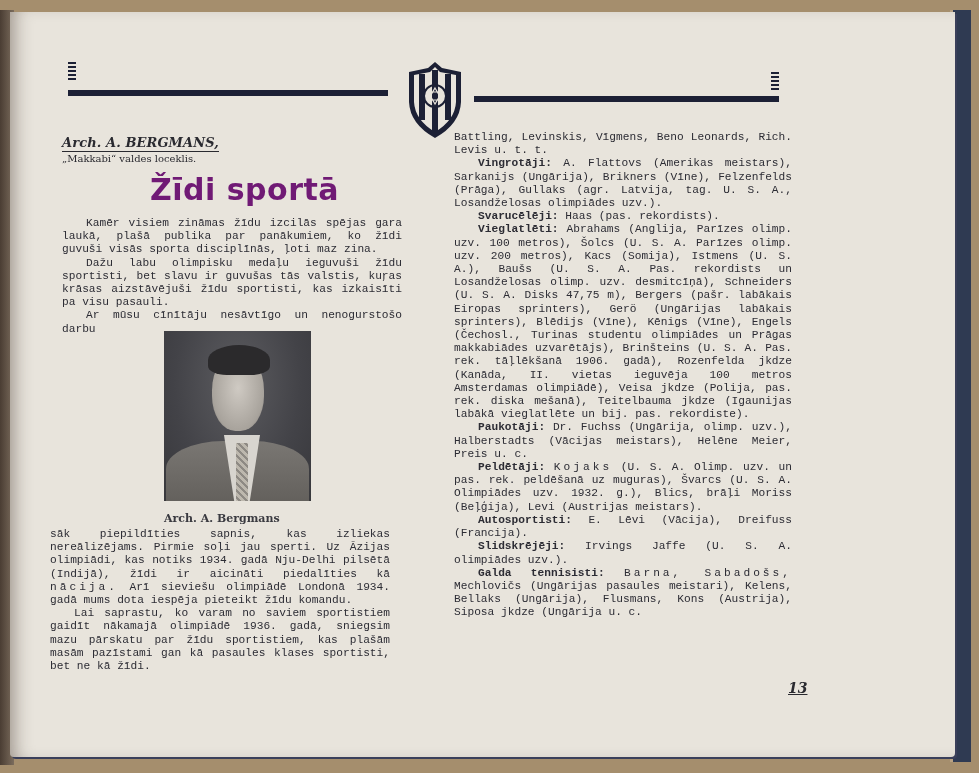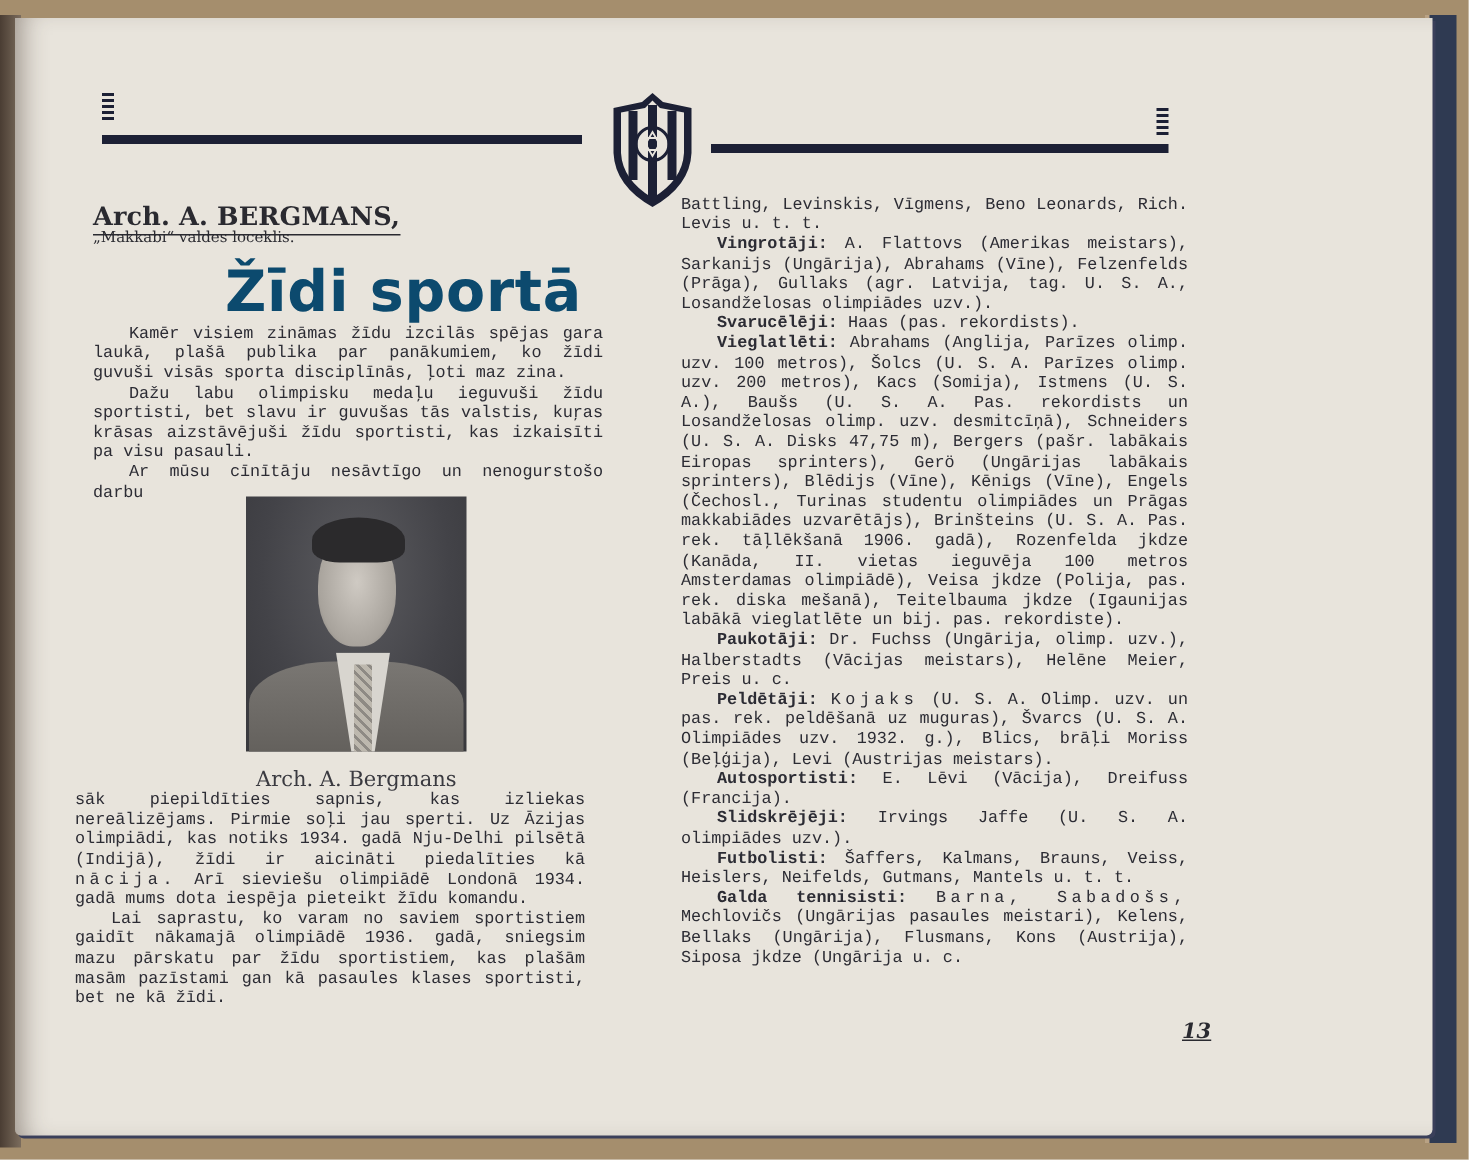--- a/index.html
+++ b/index.html
@@ -24,28 +24,28 @@
       border-radius: 0 0 4px 4px;
       box-shadow: inset 14px 0 18px -10px rgba(60,45,35,0.45), 2px 2px 0 #3a3f5a;
       color: #2a2a30;
     }
     
     .hdr-bars { position: absolute; width: 8px; }
     .hdr-bars span { display:block; height: 2px; background:#1c2035; margin-bottom: 2px; }
     .hdr-line { position: absolute; height: 6px; background: #1c2035; }
     .emblem { position: absolute; left: 395px; top: 48px; width: 60px; height: 80px; }
     .author {
-      position: absolute; left: 52px; top: 123px; font-size: 17px; font-weight: bold;
-      border-bottom: 1.5px solid #2a2a30; padding-bottom: 1px; letter-spacing: 0.1px;
+      position: absolute; left: 52px; top: 123px; font-size: 13px; font-weight: bold;
+      border-bottom: 1.5px solid #2a2a30; padding-bottom: 1px; letter-spacing: 0.1px; font-style: italic;
     }
     .author-role { position: absolute; left: 52px; top: 141px; font-size: 10px; }
     .title {
-      position: absolute; left: 140px; top: 160px; font-size: 38px; font-weight: bold;
+      position: absolute; left: 140px; top: 160px; font-size: 30px; font-weight: bold;
       font-family: "DejaVu Sans", "Liberation Sans", sans-serif; letter-spacing: 0.5px;
-      color: #0c4a6e;
+      color: #701a75;
     }
     .col {
       position: absolute; font-size: 11.2px; line-height: 13.2px; text-align: justify;
       color: #2c2c34;
     }
     .col p { margin: 0; font-family: Liberation Mono, monospace; }
     .col .ind { text-indent: 24px; }
     .col .hd { font-weight: bold; }
     .col .sp { letter-spacing: 3px; }
     .photo {
@@ -69,22 +69,22 @@
     }
     .photo .shirt {
       position: absolute; left: 60px; top: 104px; width: 36px; height: 70px;
       background: #d8d5cf; clip-path: polygon(0 0,100% 0,70% 100%,30% 100%);
     }
     .photo .tie {
       position: absolute; left: 72px; top: 112px; width: 12px; height: 60px;
       background: repeating-linear-gradient(45deg,#bdb8ae 0 3px,#8e8a84 3px 5px);
     }
     .photo-caption {
-      position: absolute; left: 154px; top: 500px; width: 147px; text-align: center;
-      font-size: 14px; color: #3a3a40;
+      position: absolute; left: 154px; top: 500px; width: 147px; 
+      font-size: 11px; color: #3a3a40; font-weight: bold;
     }
     .page-num {
       position: absolute; left: 778px; top: 668px; font-size: 14px; font-style: italic; font-weight: bold; text-decoration: underline;
     }
   </style>
 </head>
 <body>
 
 <div class="binding-left"></div>
 <div class="cover-right"></div>
@@ -140,25 +140,24 @@
   <div class="col" style="left:40px; top:516px; width:340px;">
     <p>
       <span>sāk piepildīties sapnis, kas izliekas nereālizējams. Pirmie soļi jau sperti. Uz Āzijas olimpiādi, kas notiks 1934. gadā Nju-Delhi pilsētā (Indijā), žīdi ir aicināti piedalīties kā</span>
       <span class="sp">nācija.</span><span> Arī sieviešu olimpiādē Londonā 1934. gadā mums dota iespēja pieteikt žīdu komandu.</span>
     </p>
     <p class="ind">Lai saprastu, ko varam no saviem sportistiem gaidīt nākamajā olimpiādē 1936. gadā, sniegsim mazu pārskatu par žīdu sportistiem, kas plašām masām pazīstami gan kā pasaules klases sportisti, bet ne kā žīdi.</p>
   </div>
 
   <div class="col" style="left:444px; top:119px; width:338px;">
     <p>Battling, Levinskis, Vīgmens, Beno Leonards, Rich. Levis u. t. t.</p>
-    <p class="ind"><span class="hd">Vingrotāji:</span><span> A. Flattovs (Amerikas meistars), Sarkanijs (Ungārija), Abrahams (Vīne), Felzenfelds (Prāga), Gullaks (agr. Latvija, tag. U. S. A., Losandželosas olimpiādes uzv.).</span></p>
+    <p class="ind"><span class="hd">Vingrotāji:</span><span> A. Flattovs (Amerikas meistars), Sarkanijs (Ungārija), Brikners (Vīne), Felzenfelds (Prāga), Gullaks (agr. Latvija, tag. U. S. A., Losandželosas olimpiādes uzv.).</span></p>
     <p class="ind"><span class="hd">Svarucēlēji:</span><span> Haas (pas. rekordists).</span></p>
     <p class="ind"><span class="hd">Vieglatlēti:</span><span> Abrahams (Anglija, Parīzes olimp. uzv. 100 metros), Šolcs (U. S. A. Parīzes olimp. uzv. 200 metros), Kacs (Somija), Istmens (U. S. A.), Baušs (U. S. A. Pas. rekordists un Losandželosas olimp. uzv. desmitcīņā), Schneiders (U. S. A. Disks 47,75 m), Bergers (pašr. labākais Eiropas sprinters), Gerö (Ungārijas labākais sprinters), Blēdijs (Vīne), Kēnigs (Vīne), Engels (Čechosl., Turinas studentu olimpiādes un Prāgas makkabiādes uzvarētājs), Brinšteins (U. S. A. Pas. rek. tāļlēkšanā 1906. gadā), Rozenfelda jkdze (Kanāda, II. vietas ieguvēja 100 metros Amsterdamas olimpiādē), Veisa jkdze (Polija, pas. rek. diska mešanā), Teitelbauma jkdze (Igaunijas labākā vieglatlēte un bij. pas. rekordiste).</span></p>
     <p class="ind"><span class="hd">Paukotāji:</span><span> Dr. Fuchss (Ungārija, olimp. uzv.), Halberstadts (Vācijas meistars), Helēne Meier, Preis u. c.</span></p>
     <p class="ind"><span class="hd">Peldētāji:</span> <span class="sp">Kojaks</span><span> (U. S. A. Olimp. uzv. un pas. rek. peldēšanā uz muguras), Švarcs (U. S. A. Olimpiādes uzv. 1932. g.), Blics, brāļi Moriss (Beļģija), Levi (Austrijas meistars).</span></p>
     <p class="ind"><span class="hd">Autosportisti:</span><span> E. Lēvi (Vācija), Dreifuss (Francija).</span></p>
     <p class="ind"><span class="hd">Slidskrējēji:</span><span> Irvings Jaffe (U. S. A. olimpiādes uzv.).</span></p>
-    <p class="ind"><span class="hd">Futbolisti:</span><span> Šaffers, Kalmans, Brauns, Veiss, Heislers, Neifelds, Gutmans, Mantels u. t. t.</span></p>
     <p class="ind"><span class="hd">Galda tennisisti:</span> <span class="sp">Barna, Sabadošs,</span><span> Mechlovičs (Ungārijas pasaules meistari), Kelens, Bellaks (Ungārija), Flusmans, Kons (Austrija), Siposa jkdze (Ungārija u. c.</span></p>
   </div>
 
   <div class="page-num">13</div>
 </div>
 
 </body></html>

